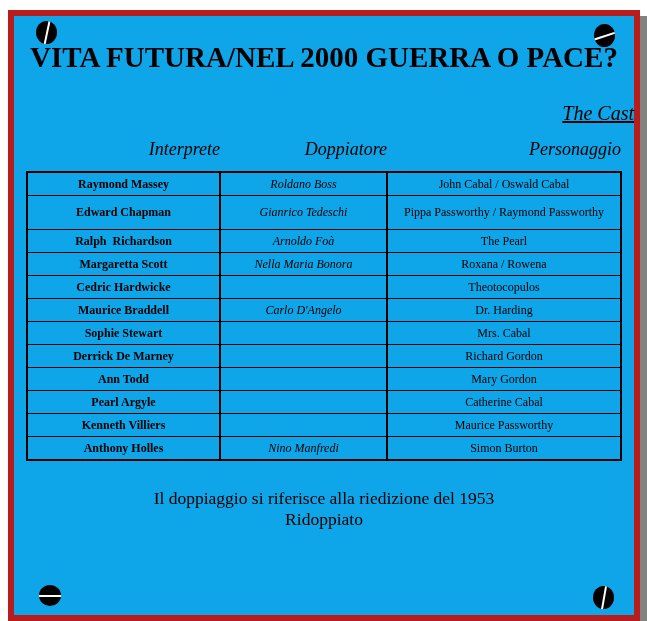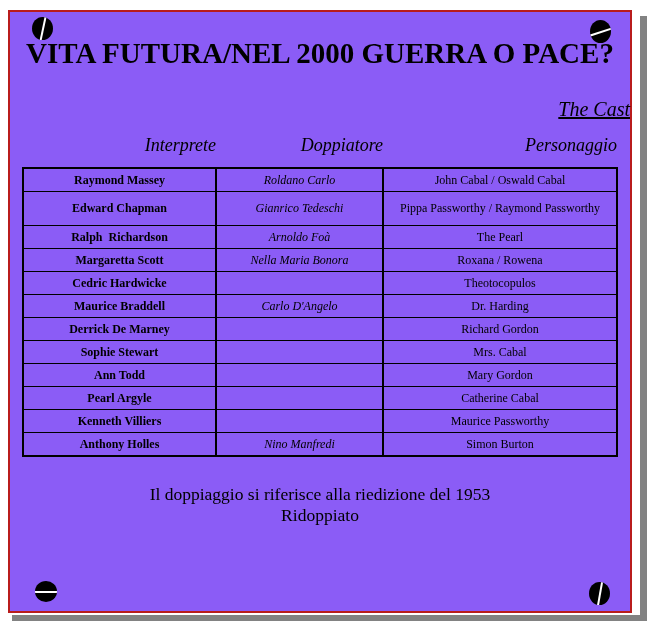--- a/index.html
+++ b/index.html
@@ -6,21 +6,21 @@
   .canvas {
     position:relative; width:647px; height:621px; background:#ffffff;
     font-family:"Liberation Serif", serif; color:#000; overflow:hidden;
   }
   
   .shadow { position:absolute; left:12px; top:16px; right:0; bottom:0; background:#828282; }
   .paper  { position:absolute; left:0; top:0; width:640px; height:615px; background:#ffffff; }
   
   .frame  {
     position:absolute; left:8px; top:10px; width:620px; height:599px;
-    border:2px solid #b91c1c; background:#8b5cf6;
+    border:6px solid #b91c1c; background:#0ea5e9;
   }
   
   .punch {
     position:absolute; width:21px; height:23px; background:#000;
     border-radius:50%; overflow:hidden;
   }
   .punch::after {
     content:""; position:absolute; left:50%; top:50%;
     width:2px; height:28px; background:#fff;
     transform:translate(-50%,-50%) rotate(var(--rot,0deg));
@@ -87,21 +87,21 @@
 
     <table class="cast">
       <colgroup>
           <col class="w1">
           <col class="w2">
           <col class="w3">
         </colgroup>
       <tbody>
         <tr>
           <td class="c-int">Raymond Massey</td>
-          <td class="c-dop">Roldano Carlo</td>
+          <td class="c-dop">Roldano Boss</td>
           <td class="c-per">John Cabal / Oswald Cabal</td>
         </tr>
         <tr class="tall">
           <td class="c-int">Edward Chapman</td>
           <td class="c-dop">Gianrico Tedeschi</td>
           <td class="c-per small">Pippa Passworthy / Raymond Passworthy</td>
         </tr>
         <tr>
           <td class="c-int">Ralph  Richardson</td>
           <td class="c-dop">Arnoldo Foà</td>
@@ -116,28 +116,28 @@
           <td class="c-int">Cedric Hardwicke</td>
           <td class="c-dop"></td>
           <td class="c-per">Theotocopulos</td>
         </tr>
         <tr>
           <td class="c-int">Maurice Braddell</td>
           <td class="c-dop">Carlo D'Angelo</td>
           <td class="c-per">Dr. Harding</td>
         </tr>
         <tr>
+          <td class="c-int">Sophie Stewart</td>
+          <td class="c-dop"></td>
+          <td class="c-per">Mrs. Cabal</td>
+        </tr>
+        <tr>
           <td class="c-int">Derrick De Marney</td>
           <td class="c-dop"></td>
           <td class="c-per">Richard Gordon</td>
-        </tr>
-        <tr>
-          <td class="c-int">Sophie Stewart</td>
-          <td class="c-dop"></td>
-          <td class="c-per">Mrs. Cabal</td>
         </tr>
         <tr>
           <td class="c-int">Ann Todd</td>
           <td class="c-dop"></td>
           <td class="c-per">Mary Gordon</td>
         </tr>
         <tr>
           <td class="c-int">Pearl Argyle</td>
           <td class="c-dop"></td>
           <td class="c-per">Catherine Cabal</td>

